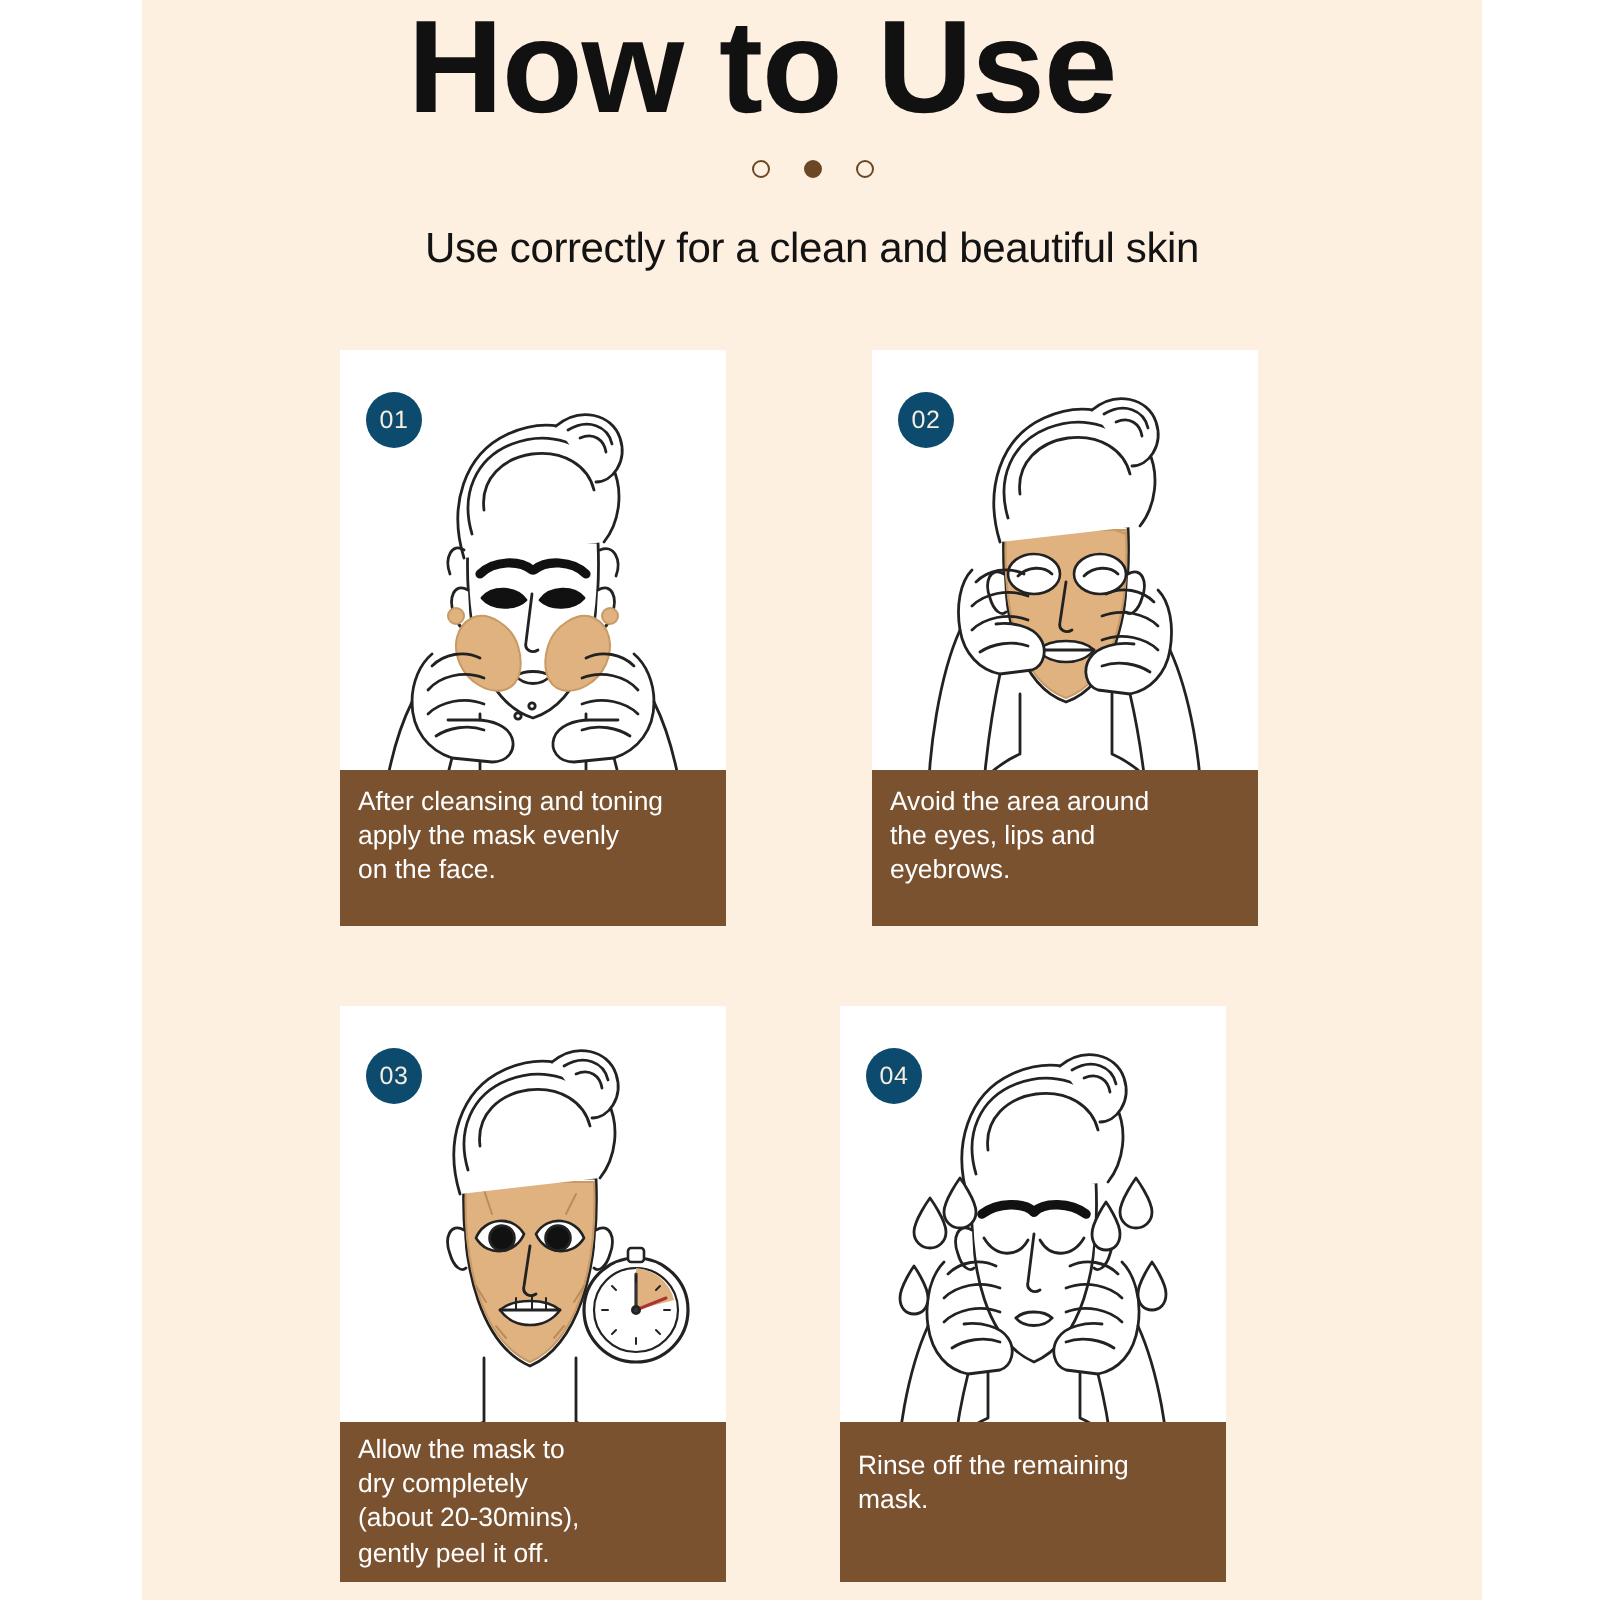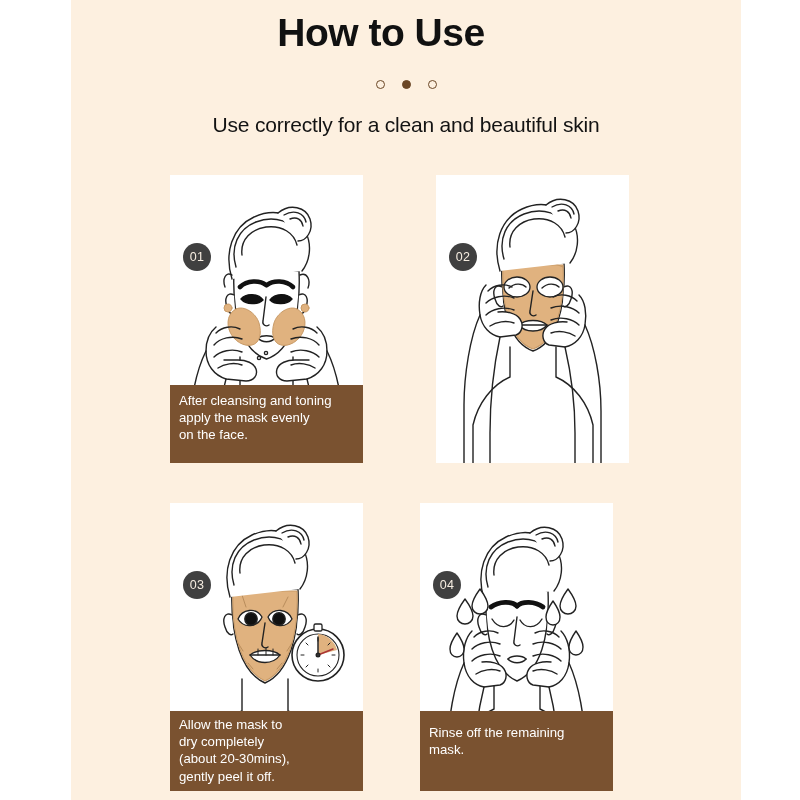--- a/index.html
+++ b/index.html
@@ -32,21 +32,21 @@
     left: 0;
     top: 0;
     width: 670px;
   }
   #page-title {
     position: absolute;
     left: 0;
     top: 2px;
     width: 620px;
     text-align: center;
-    font-size: 39px;
+    font-size: 66px;
     font-weight: bold;
     letter-spacing: -0.5px;
     color: #111111;
     line-height: 62px;
     white-space: nowrap;
   }
   #dots {
     position: absolute;
     left: 0;
     top: 80px;
@@ -111,29 +111,28 @@
     width: 193px;
     height: 288px;
   }
   .badge {
     position: absolute;
     left: 13px;
     top: 21px;
     width: 28px;
     height: 28px;
     border-radius: 50%;
-    background: #404040;
+    background: #0c4a6e;
     color: #f6ede1;
     font-size: 12.5px;
     display: flex;
     align-items: center;
     justify-content: center;
     letter-spacing: 0.3px;
     z-index: 3;
-    margin-top: 47px;
   }
   .caption {
     position: absolute;
     left: 0;
     width: 193px;
     background: #7a5230;
     color: #ffffff;
     box-sizing: border-box;
     padding: 7px 9px 24px 9px;
     font-size: 13.2px;
@@ -283,20 +282,23 @@
               <path d="M141 126 C135 120 125 118 117 122"></path>
               <path d="M143 138 C137 132 125 129 115 133"></path>
               <path d="M143 150 C137 144 125 141 115 145"></path>
               <path d="M139 161 C133 157 123 155 115 158"></path>
               <path d="M149 150 C159 172 165 206 165 236 L165 288"></path>
               <path d="M129 172 C135 198 139 230 139 258 L139 288"></path>
             </g>
           </svg>
         </div>
         <div class="badge">02</div>
+        <div class="caption caption-r1">Avoid the area around
+the eyes, lips and
+eyebrows.</div>
       </div>
 
       <div class="card card-r2c1">
         <div class="card-art">
           <svg viewBox="0 0 193 288" xmlns="http://www.w3.org/2000/svg">
             <g fill="none" stroke="#222" stroke-width="1.4" stroke-linecap="round" stroke-linejoin="round">
 
               <path d="M72 176 L72 208 C48 216 28 238 22 268 L22 288" fill="#fff"></path>
               <path d="M118 176 L118 208 C142 216 162 238 168 268 L168 288" fill="#fff"></path>
 

